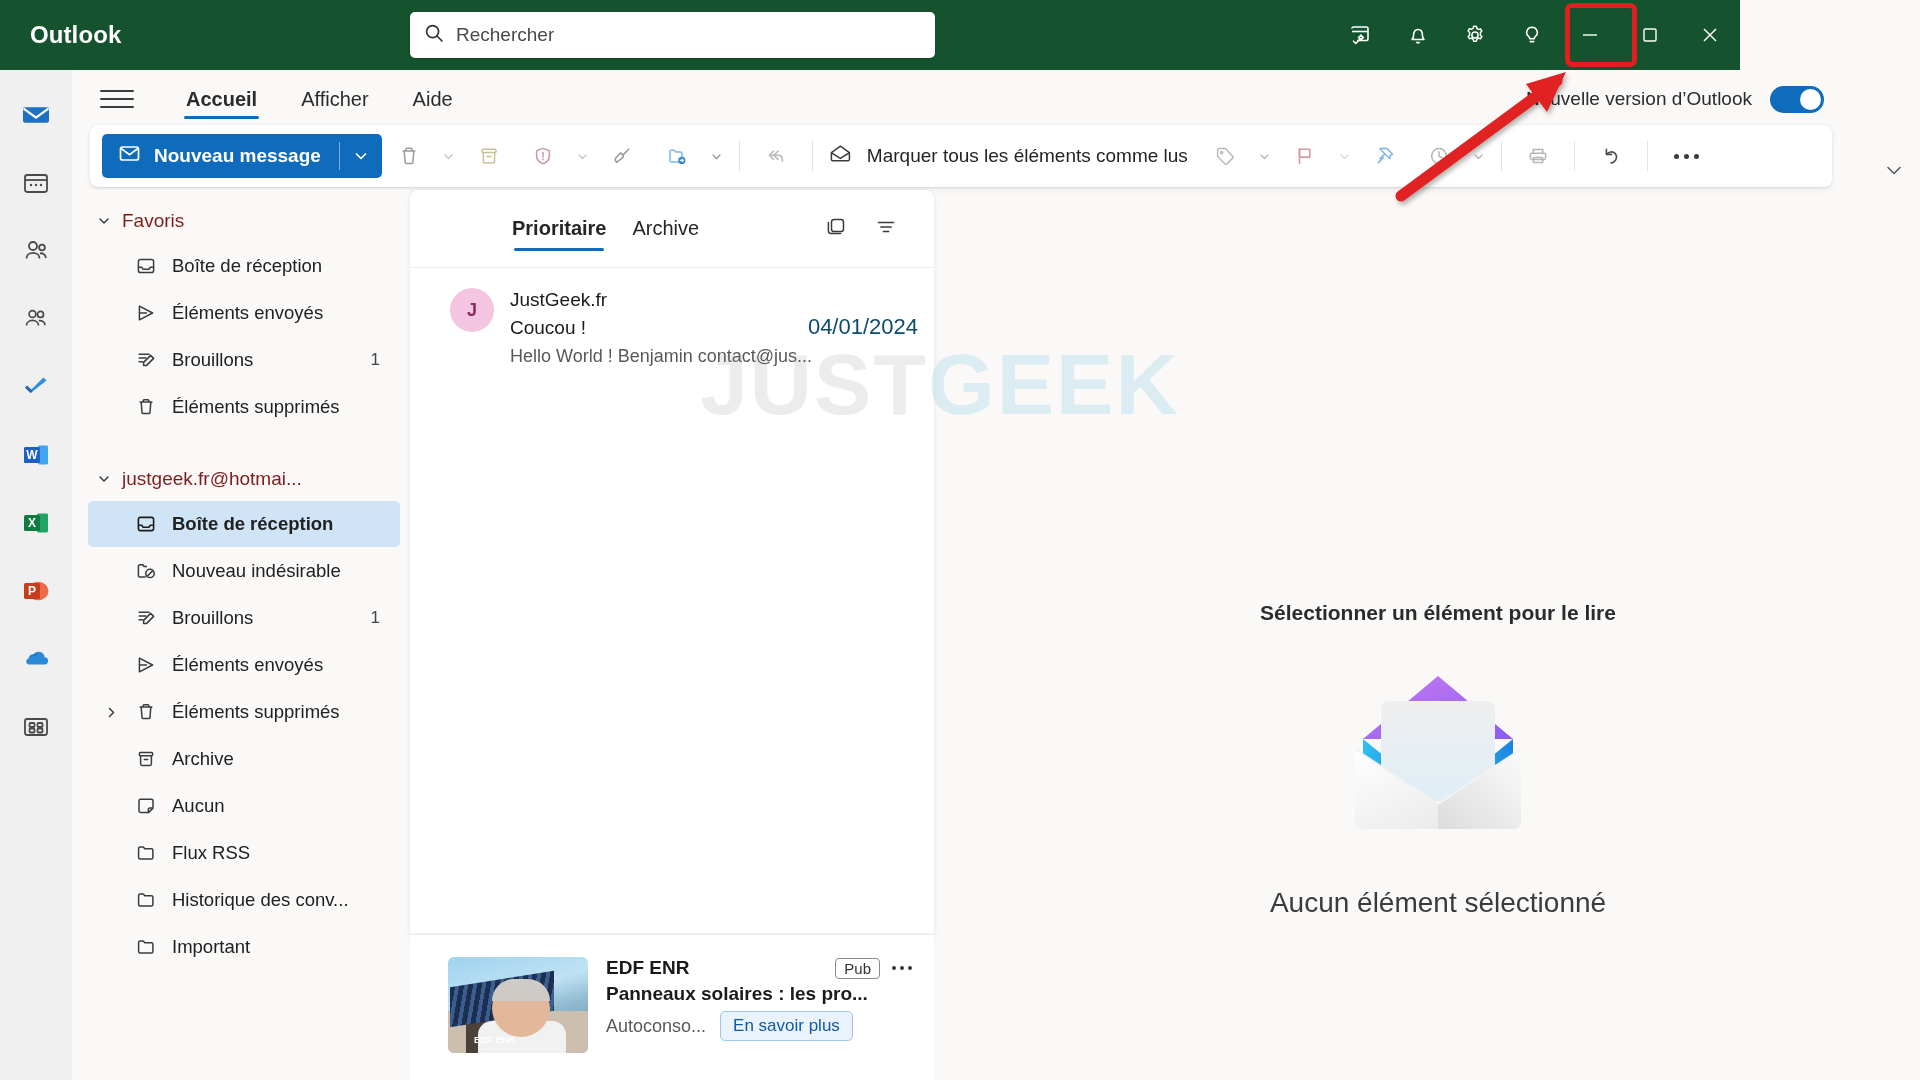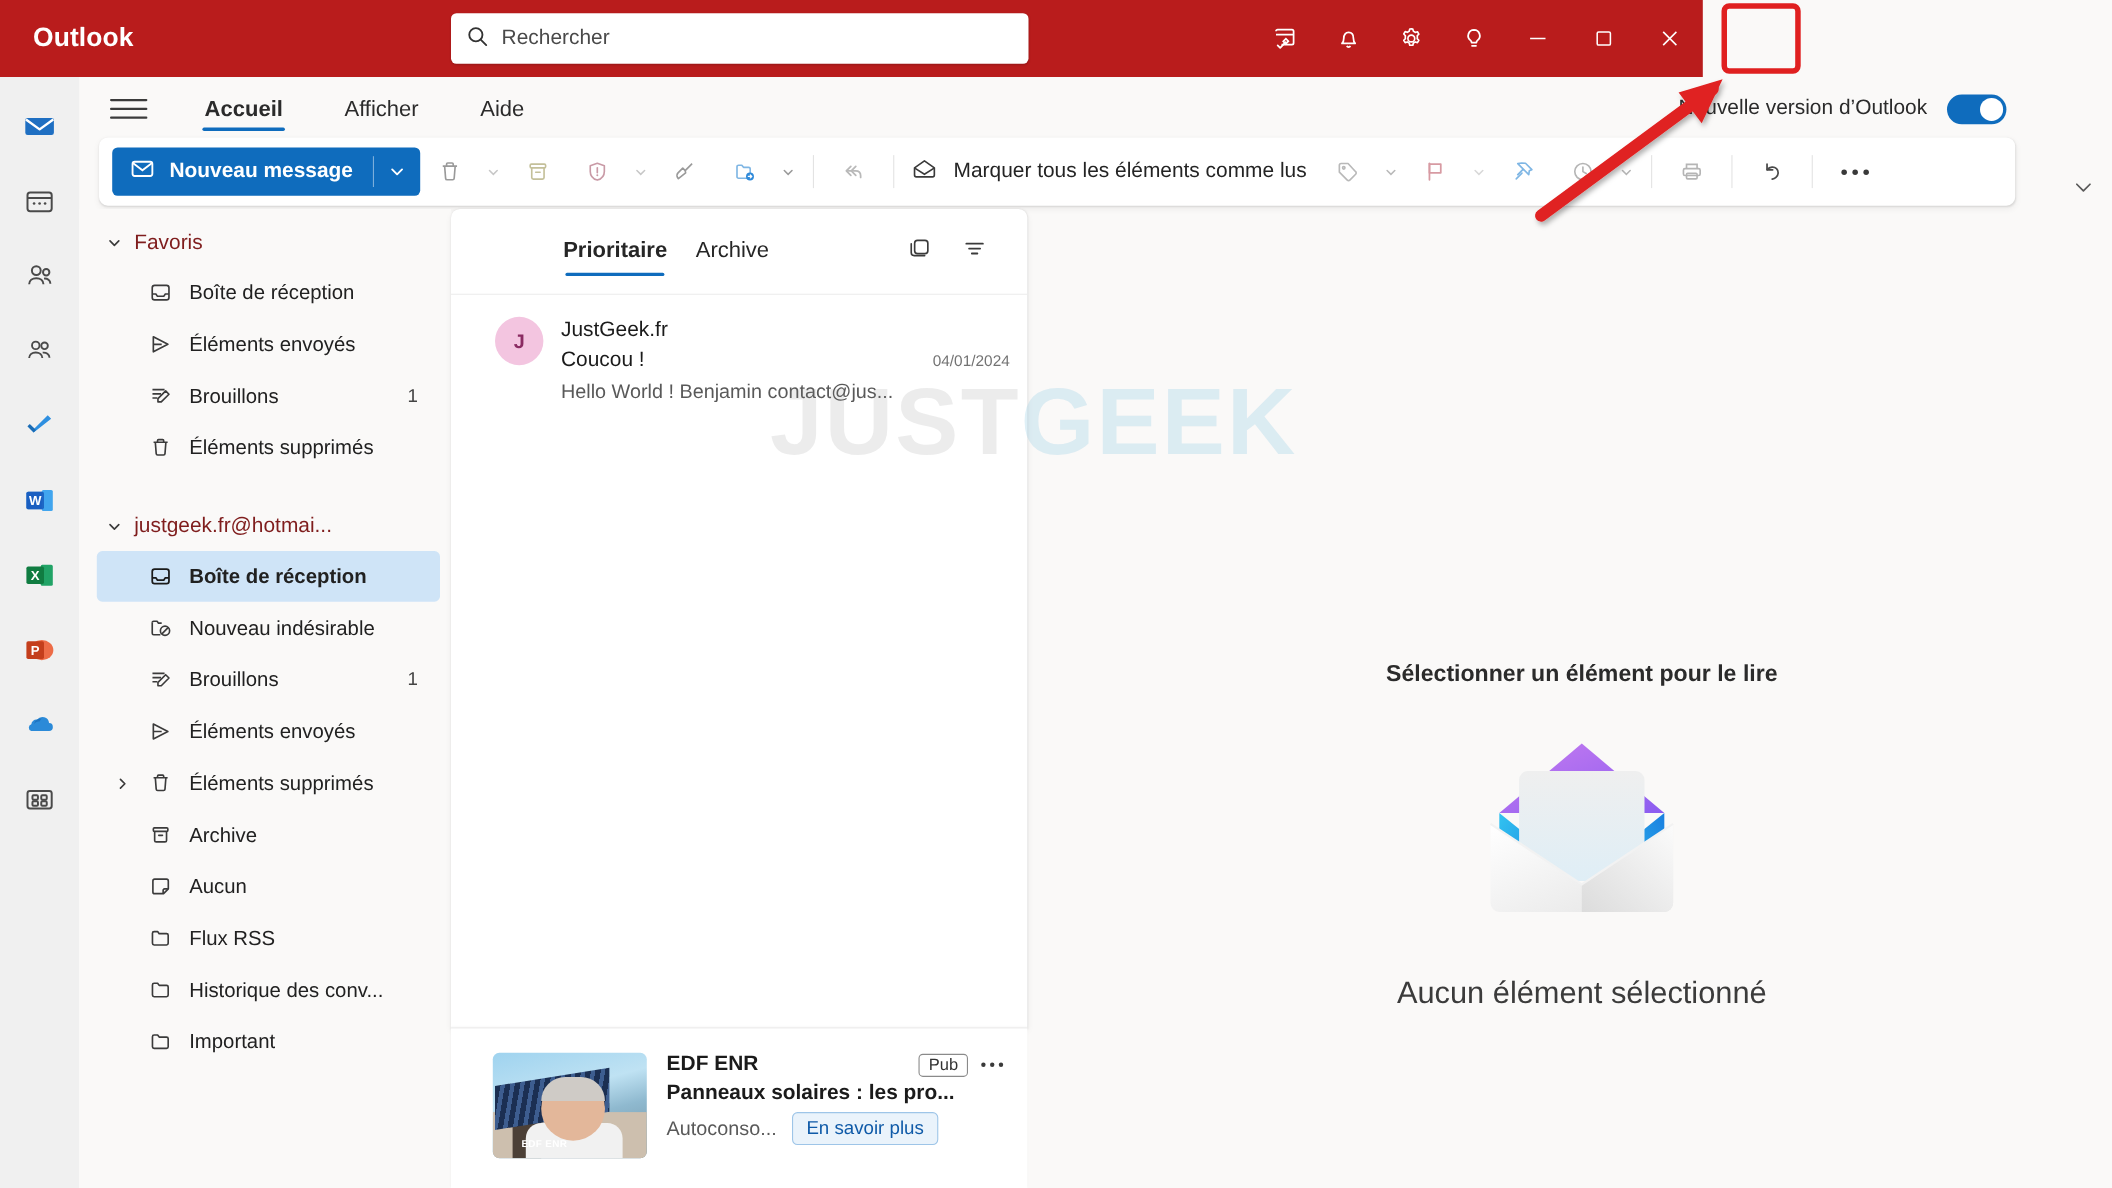--- a/index.html
+++ b/index.html
@@ -7,22 +7,22 @@
   body{
     font-family:"Liberation Sans", sans-serif;
     background:#f5f5f5;
     color:#1b1b1b;
     -webkit-font-smoothing:antialiased;
   }
   .app{ position:relative; width:1920px; height:1080px; overflow:hidden; background:#faf9f8; }
 
   
   .titlebar{
-    position:absolute; left:0; top:0; width:1548px; height:70px;
-    background:#b91c1c; display:flex; align-items:center;
+    position:absolute; left:0; top:0; width:1740px; height:70px;
+    background:#14532d; display:flex; align-items:center;
   }
   .brand{
     color:#ffffff; font-size:24px; font-weight:700; letter-spacing:.1px;
     margin-left:30px; width:320px;
   }
   .searchwrap{ position:absolute; left:410px; top:12px; width:525px; height:46px; }
   .searchbox{
     width:100%; height:100%; background:#ffffff; border-radius:5px;
     display:flex; align-items:center; padding:0 14px; gap:12px;
     box-shadow:0 1px 2px rgba(0,0,0,.18);
@@ -43,21 +43,21 @@
   }
   .arrow-layer{ position:absolute; left:0; top:0; width:1920px; height:1080px; pointer-events:none; z-index:39; }
 
   
   .ribbon{
     position:absolute; left:0; top:70px; width:1920px; height:58px;
     background:#faf9f8; display:flex; align-items:center;
   }
   .hamburger{ margin-left:100px; width:34px; height:34px; display:flex; flex-direction:column; justify-content:center; gap:6px; }
   .hamburger i{ display:block; height:2px; background:#3b3b3b; border-radius:1px; }
-  .tabs{ display:flex; align-items:flex-end; margin-left:34px; gap:20px; height:58px; }
+  .tabs{ display:flex; align-items:flex-end; margin-left:34px; gap:8px; height:58px; }
   .tab{
     position:relative; padding:0 18px; height:58px; display:flex; align-items:center;
     font-size:20px; color:#2b2b2b;
   }
   .tab.active{ font-weight:700; }
   .tab.active:after{
     content:""; position:absolute; left:16px; right:16px; bottom:9px; height:3px;
     background:#0f6cbd; border-radius:2px;
   }
   .newver{
@@ -150,21 +150,21 @@
   .mrow{ display:flex; padding:18px 16px 16px 40px; gap:16px; position:relative; }
   .avatar{
     width:44px; height:44px; border-radius:50%; background:#f3c5e0; color:#8a2b62;
     display:flex; align-items:center; justify-content:center; font-size:18px; font-weight:600;
     flex:none; margin-top:2px;
   }
   .mbody{ flex:1; min-width:0; }
   .msender{ font-size:19px; color:#1b1b1b; line-height:28px; }
   .msubline{ display:flex; align-items:baseline; justify-content:space-between; }
   .msubject{ font-size:19px; color:#1b1b1b; line-height:28px; }
-  .mdate{ font-size:14px; color:#737373; white-space:nowrap; padding-left:12px; }
+  .mdate{ font-size:22px; color:#0c4a6e; white-space:nowrap; padding-left:12px; }
   .mpreview{ font-size:18px; color:#595959; line-height:28px; white-space:nowrap; overflow:hidden; text-overflow:ellipsis; }
 
   
   .adcard{
     position:absolute; left:410px; top:934px; width:524px; height:146px;
     background:#ffffff; border-top:1px solid #ededed;
     box-shadow:0 -.6px 1.8px rgba(0,0,0,.06);
     display:flex; padding:22px 22px 0 38px; gap:18px;
   }
   .adimg{

